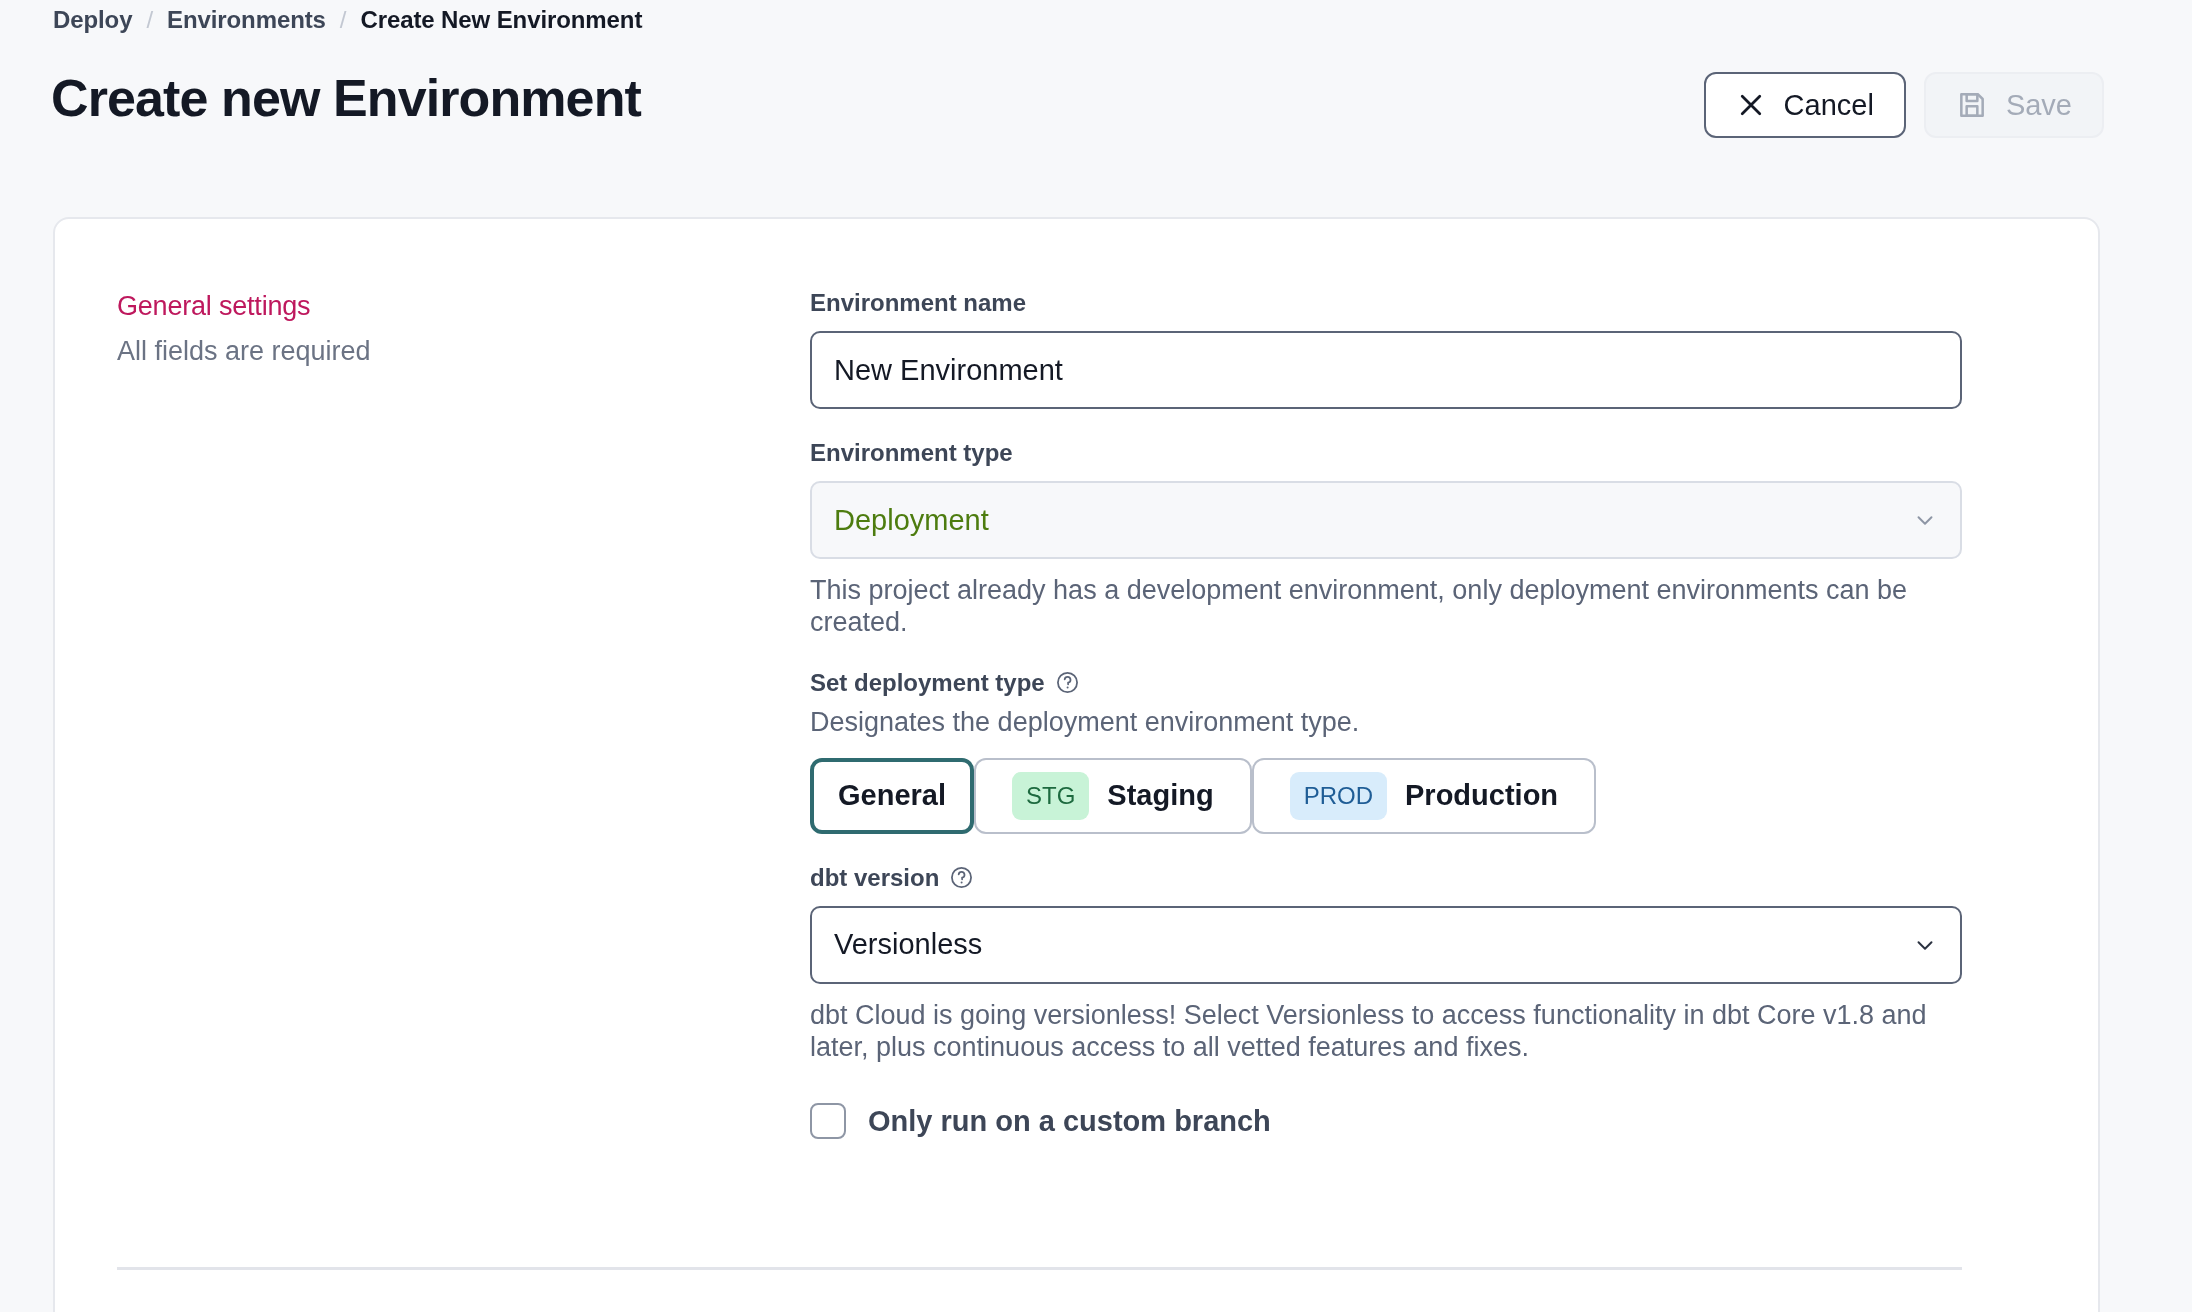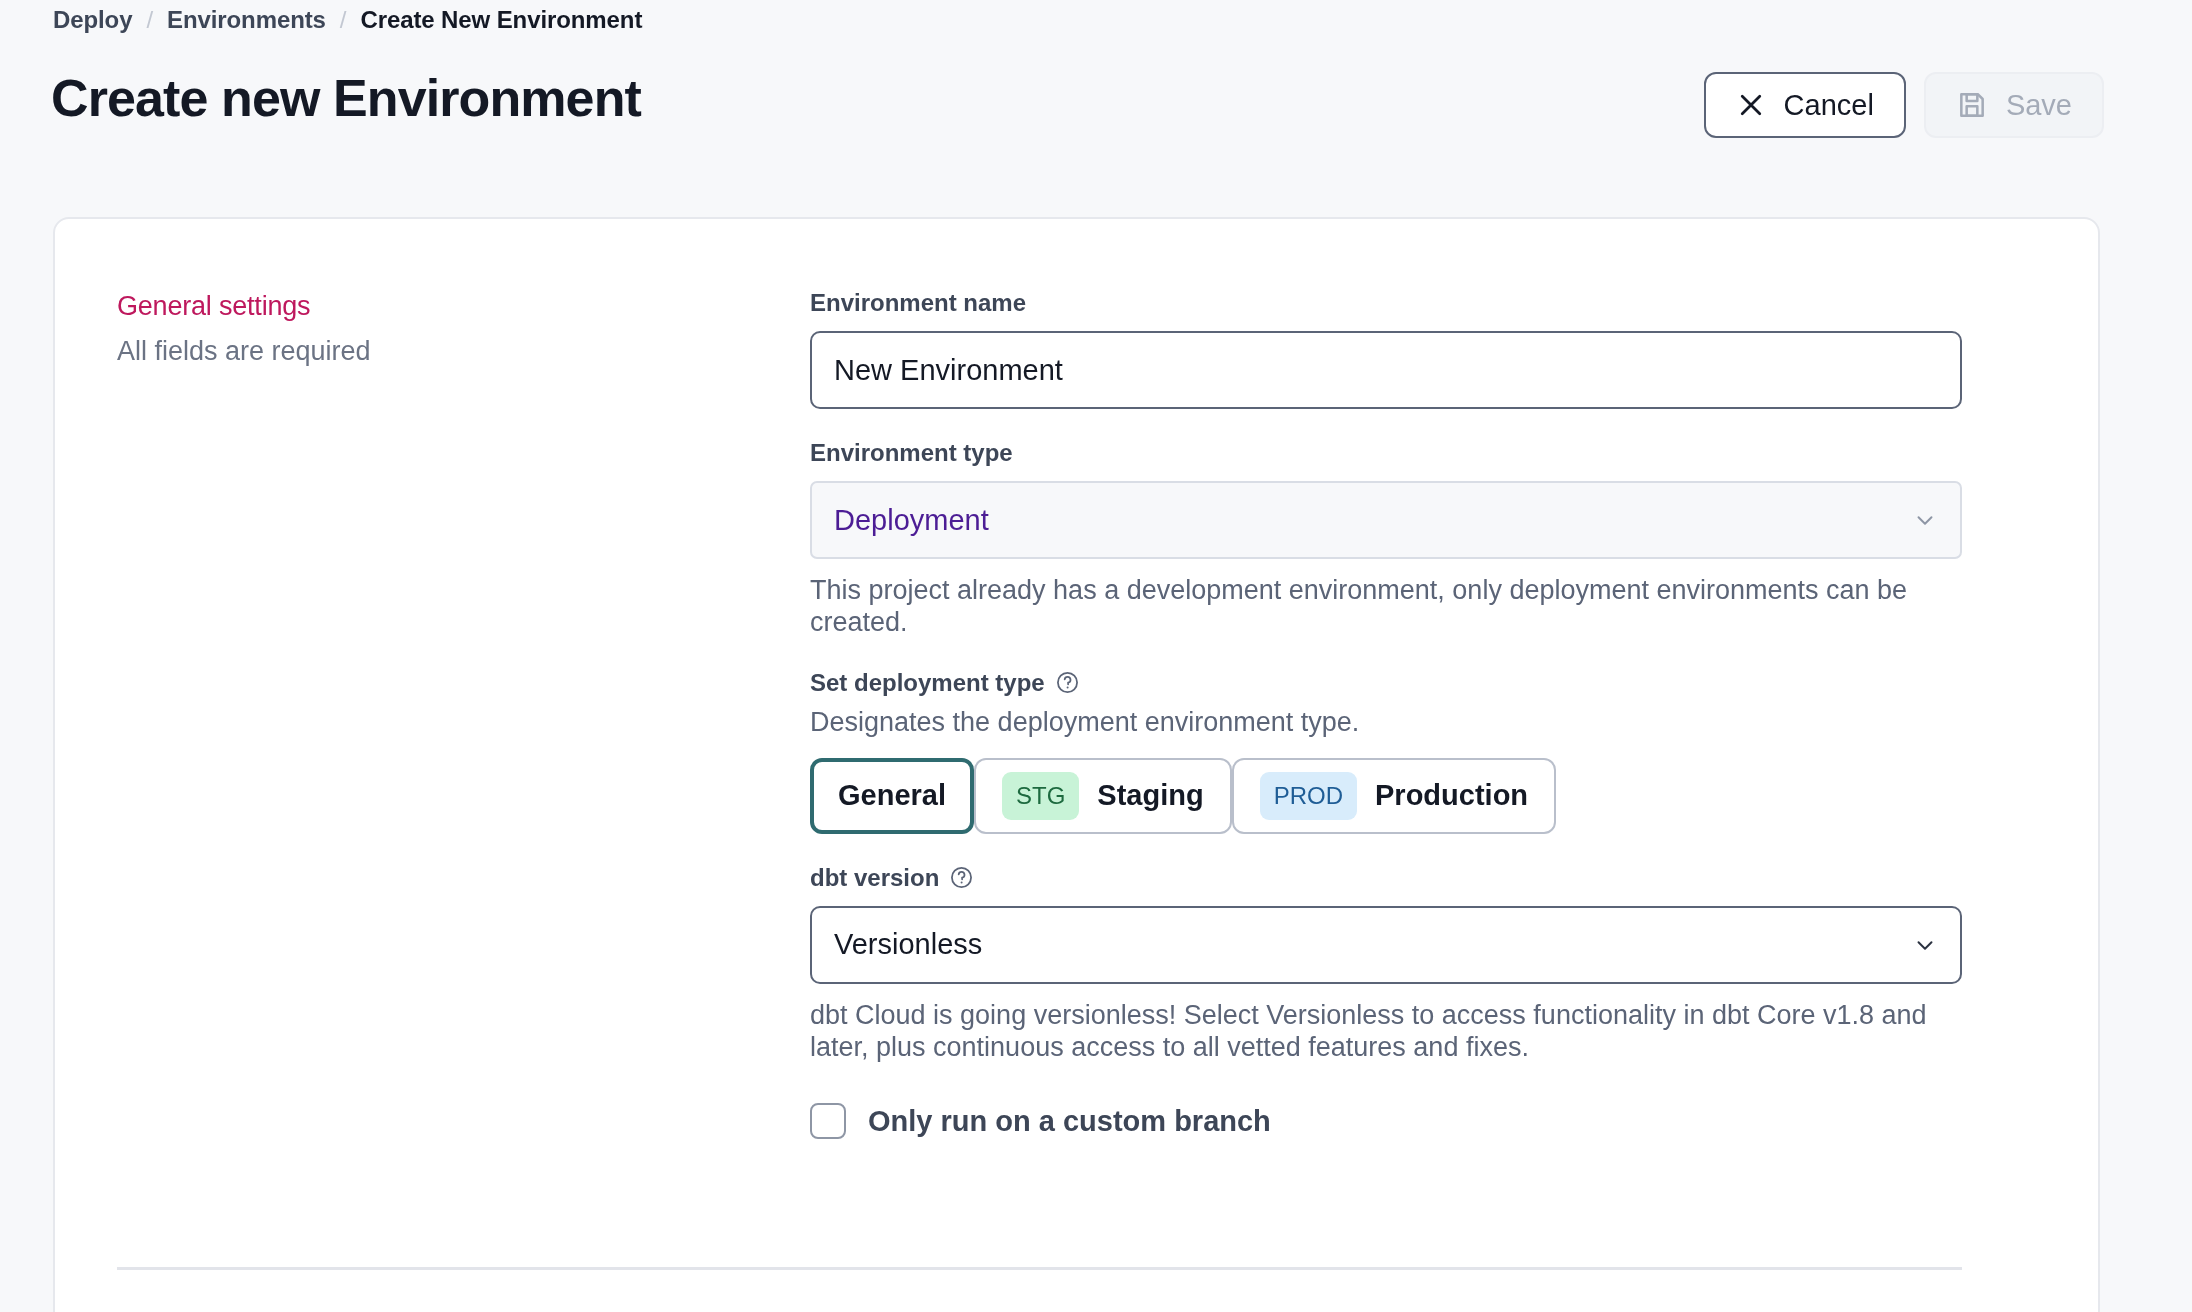--- a/index.html
+++ b/index.html
@@ -177,23 +177,22 @@
     align-items: center;
     justify-content: space-between;
     padding: 0 22px;
     font-size: 29px;
     color: #141925;
     cursor: pointer;
   }
   .select.disabled {
     background: #f7f8fa;
     border-color: #d9dde5;
-    color: #4c1d95;
+    color: #4d7c0f;
     cursor: default;
-    border-radius: 7px;
   }
   .chev { width: 26px; height: 26px; display: block; }
 
   .field-hint {
     margin-top: 16px;
     width: 1152px;
     font-size: 27px;
     line-height: 1.18;
     color: #5b6477;
   }
@@ -207,21 +206,21 @@
   
   .deploy-options {
     margin-top: 20px;
     display: flex;
   }
   .deploy-opt {
     display: flex;
     align-items: center;
     gap: 18px;
     height: 76px;
-    padding: 0 26px;
+    padding: 0 36px;
     border: 2px solid #b9bfcb;
     border-radius: 12px;
     background: #ffffff;
     font-size: 29px;
     font-weight: 700;
     color: #141925;
     cursor: pointer;
   }
   .deploy-opt.selected {
     border: 4px solid #2f6b70;

